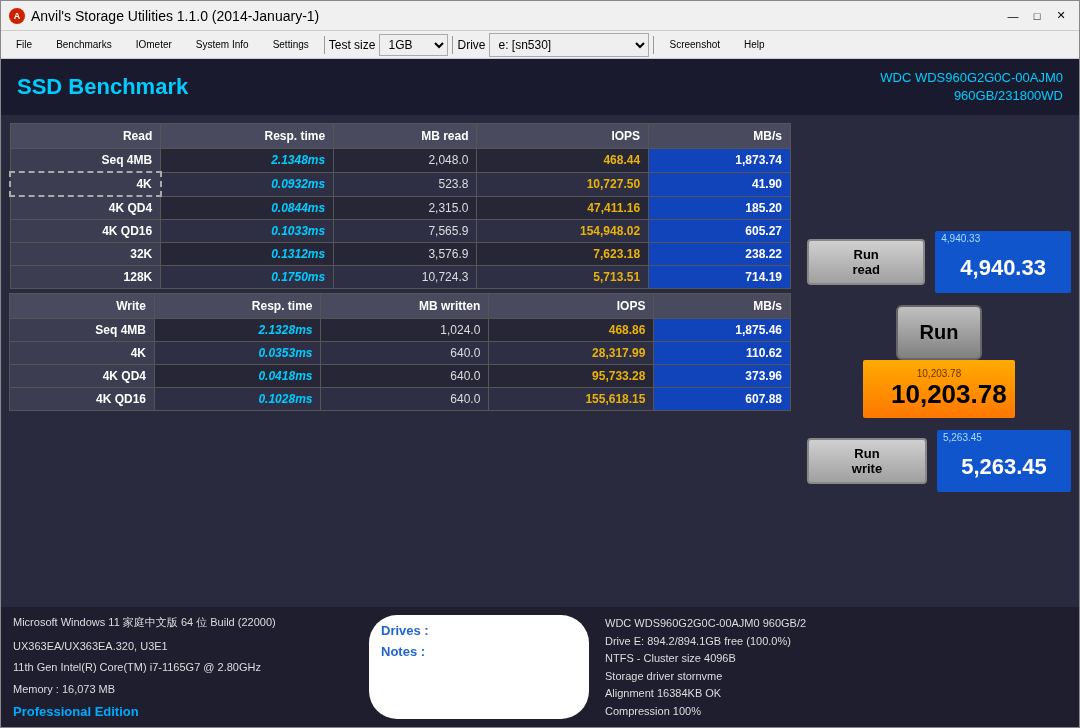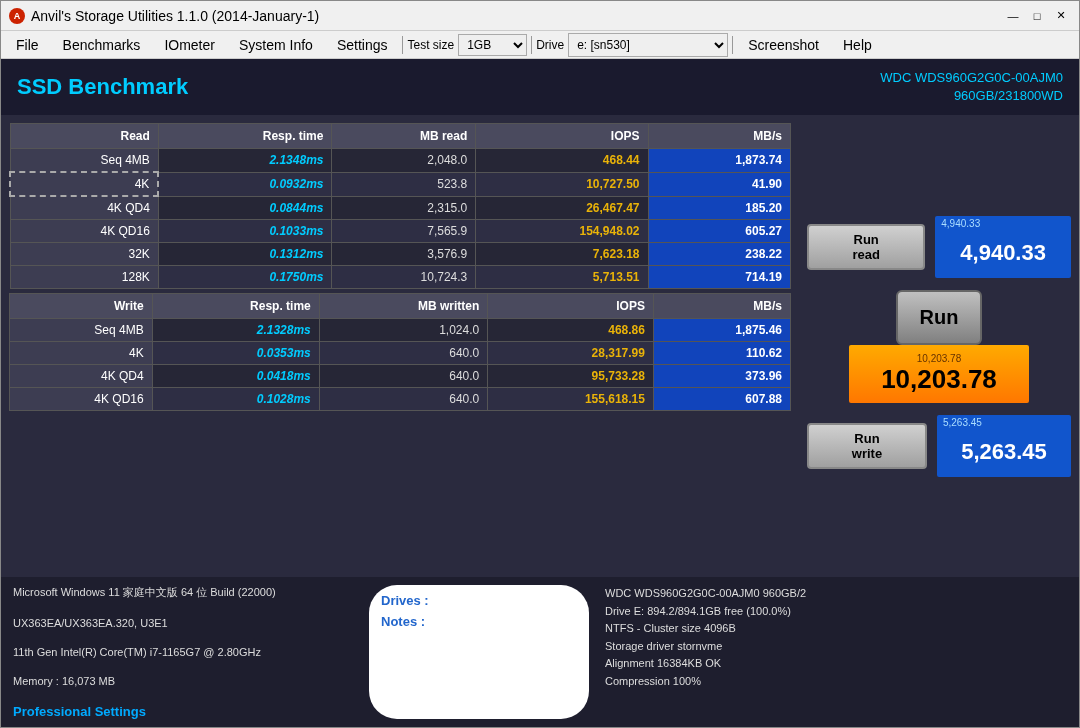--- a/index.html
+++ b/index.html
@@ -67,21 +67,21 @@
       height: 28px;
       display: flex;
       align-items: center;
       padding: 0 4px;
       border-bottom: 1px solid #ccc;
       gap: 2px;
     }
     .menu-item {
       padding: 4px 10px;
       cursor: pointer;
-      font-size: 14px;
+      font-size: 10px;
       border: 1px solid transparent;
     }
     .menu-divider {
       width: 1px;
       height: 18px;
       background: #999;
       margin: 0 2px;
     }
     .menu-testsize {
       display: flex;
@@ -168,21 +168,21 @@
       text-align: right;
       border: 1px solid #555;
       font-size: 12px;
     }
     .bench-table tr:nth-child(even) td { background: #2e2e44; }
     .bench-table tr:nth-child(odd) td { background: #262636; }
     .bench-table td:first-child {
       background: #3a3a4e;
       color: #fff;
       text-align: right;
-      font-weight: normal;
+      font-weight: bold;
     }
     .td-resp { color: #00ccff; font-style: italic; font-weight: bold; }
     .td-iops { color: #eab308; font-weight: bold; }
 
     
     #side-panel {
       width: 280px;
       padding: 8px;
       display: flex;
       flex-direction: column;
@@ -224,21 +224,21 @@
       font-weight: bold;
       margin-top: 12px;
     }
 
     .score-box-orange {
       background: linear-gradient(to bottom, #ffaa00, #ff7700);
       color: #000;
       padding: 8px 28px;
       text-align: center;
       border-radius: 2px;
-      width: 180px;
+      width: 152px;
     }
     .score-box-orange .score-label-o {
       font-size: 10px;
       color: #663300;
       display: block;
     }
     .score-box-orange .score-value-o {
       font-size: 26px;
       font-weight: bold;
     }
@@ -259,21 +259,21 @@
       background: linear-gradient(to bottom, #c0c0c0, #808080);
       border: 2px solid #666;
       border-radius: 6px;
       cursor: pointer;
       color: #000;
     }
 
     
     #status-bar {
       background: #1e1e2e;
-      height: 150px;
+      height: 120px;
       display: flex;
       padding: 8px 12px;
       gap: 16px;
       color: #ddd;
       font-size: 11px;
     }
     #status-left {
       flex: 0 0 340px;
       display: flex;
       flex-direction: column;
@@ -415,21 +415,21 @@
     <td class="row-label">4K</td>
     <td class="td-resp">0.0932ms</td>
     <td style="color:#ddd">523.8</td>
     <td class="td-iops">10,727.50</td>
     <td class="col-mbs">41.90</td>
   </tr>
             <tr>
     <td class="row-label">4K QD4</td>
     <td class="td-resp">0.0844ms</td>
     <td style="color:#ddd">2,315.0</td>
-    <td class="td-iops">26,467.47</td>
+    <td class="td-iops">47,411.16</td>
     <td class="col-mbs">185.20</td>
   </tr>
             <tr>
     <td class="row-label">4K QD16</td>
     <td class="td-resp">0.1033ms</td>
     <td style="color:#ddd">7,565.9</td>
     <td class="td-iops">154,948.02</td>
     <td class="col-mbs">605.27</td>
   </tr>
             <tr>
@@ -521,21 +521,21 @@
 
     </div>
   </div>
 
   <div id="status-bar">
     <div id="status-left">
       <div>Microsoft Windows 11 家庭中文版 64 位 Build (22000)</div>
       <div>UX363EA/UX363EA.320, U3E1</div>
       <div>11th Gen Intel(R) Core(TM) i7-1165G7 @ 2.80GHz</div>
       <div>Memory : 16,073 MB</div>
-      <div class="pro-edition">Professional Settings</div>
+      <div class="pro-edition">Professional Edition</div>
     </div>
     <div id="status-center">
       <div>Drives :</div>
       <div>Notes :</div>
     </div>
     <div id="status-right">
       <div>WDC WDS960G2G0C-00AJM0 960GB/2</div>
       <div>Drive E: 894.2/894.1GB free (100.0%)</div>
       <div>NTFS - Cluster size 4096B</div>
       <div>Storage driver   stornvme</div>

